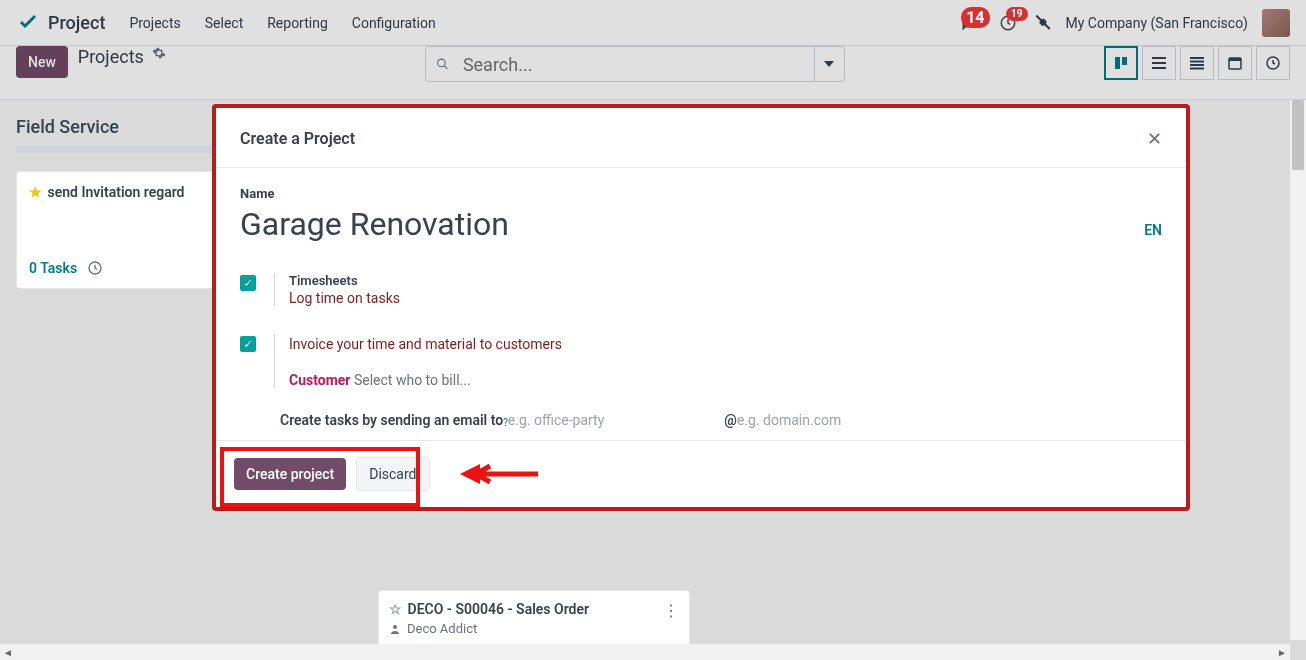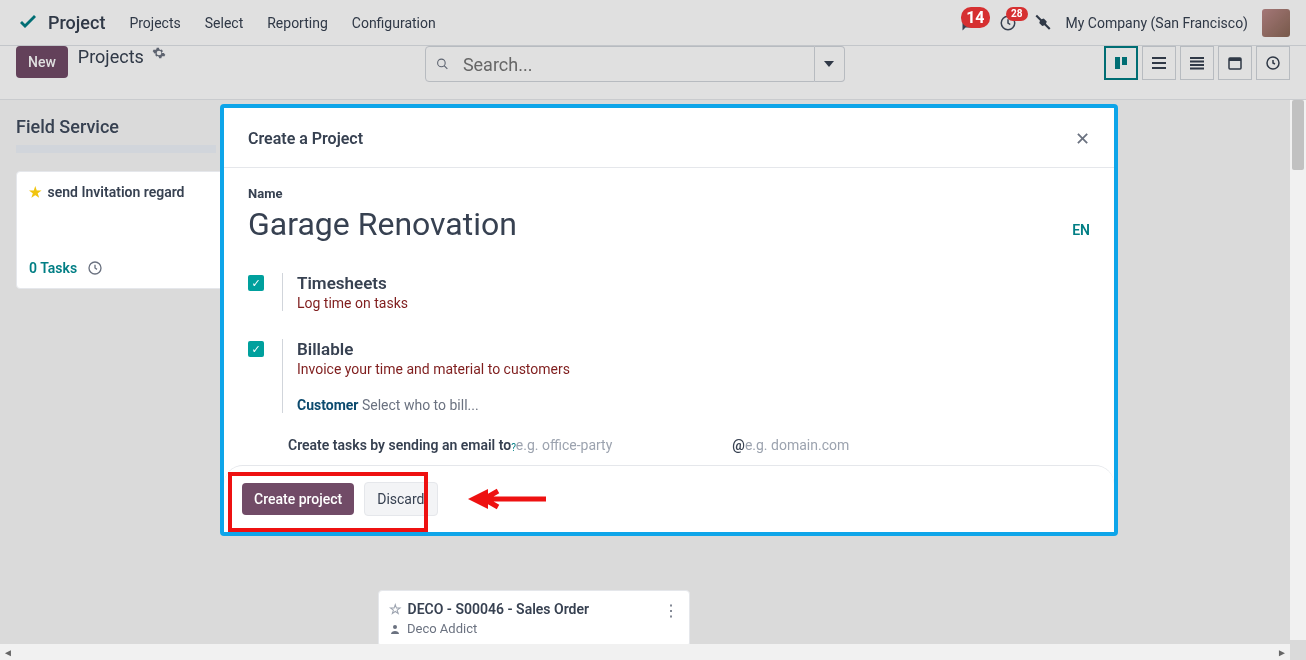--- a/index.html
+++ b/index.html
@@ -42,46 +42,46 @@
 .card-head { display: flex; align-items: center; gap: 6px; font-weight: 600; font-size: 14px; color: #374151; }
 .star { color: #f1c40f; }
 .card-foot { display: flex; align-items: center; gap: 10px; margin-top: 60px; }
 .card-foot .tcount { color: #017e84; font-weight: 600; font-size: 14px; }
 .clock { color: #6b7280; }
 
 
 .dim { position: absolute; inset: 0; background: rgba(0,0,0,0.12); pointer-events: none; }
 
 
-.modal { position: absolute; top: 104px; left: 220px; width: 898px; background: #fff; border: 4px solid #0ea5e9; border-radius: 4px; z-index: 10; }
+.modal { position: absolute; top: 104px; left: 212px; width: 978px; background: #fff; border: 4px solid #b91c1c; border-radius: 4px; z-index: 10; }
 .modal-header { display: flex; align-items: center; justify-content: space-between; padding: 20px 24px 18px; border-bottom: 1px solid #e5e7eb; }
 .modal-title { font-size: 16px; font-weight: 600; color: #374151; }
 .close-x { color: #6b7280; cursor: pointer; font-size: 18px; }
 .modal-body { padding: 18px 24px 12px; }
 .field-label { font-size: 13px; font-weight: 700; color: #374151; margin-bottom: 2px; }
 .name-row { display: flex; align-items: baseline; justify-content: space-between; }
 .big-input { font-size: 32px; font-weight: 400; color: #374151; border: none; outline: none; width: 640px; padding: 2px 0; }
 .lang { color: #017e84; font-weight: 600; font-size: 14px; cursor: pointer; }
 
 .opt-row { display: flex; gap: 18px; margin-top: 28px; }
 .ck { width: 16px; height: 16px; background: #00a09d; display: inline-flex; align-items: center; justify-content: center; color: #fff; font-size: 11px; border-radius: 2px; flex-shrink: 0; margin-top: 2px; cursor: pointer; }
 .opt-body { border-left: 1px solid #d1d5db; padding-left: 14px; }
-.opt-title { font-weight: 600; font-size: 17px; color: #374151; }
+.opt-title { font-weight: 600; font-size: 13px; color: #374151; }
 .opt-desc { font-size: 14px; color: #7f1d1d; margin-top: 2px; }
 .cust-row { font-size: 14px; margin-top: 20px; }
-.cust-row b { color: #0c4a6e; }
+.cust-row b { color: #be185d; }
 .cust-row span { color: #6b7280; }
 
 .email-row { font-size: 14px; color: #374151; margin-top: 24px; display: flex; align-items: flex-end; gap: 0; margin-left: 40px; }
 .email-row b { font-weight: 600; }
 .qmark { color: #017e84; font-size: 10px; vertical-align: super; }
 .ph { color: #9ca3af; }
 .at { color: #374151; font-weight: 600; margin-left: 120px; }
 
-.modal-footer { border-top: 1px solid #e5e7eb; padding: 16px 18px; display: flex; align-items: center; gap: 10px; position: relative; border-radius: 19px; }
+.modal-footer { border-top: 1px solid #e5e7eb; padding: 16px 18px; display: flex; align-items: center; gap: 10px; position: relative; }
 .footer-hl { position: absolute; left: 4px; top: 6px; width: 200px; height: 60px; border: 4px solid #e11; pointer-events: none; }
 .btn-primary { background: #714b67; color: #fff; border: none; padding: 8px 12px; border-radius: 4px; font-size: 14px; font-weight: 500; cursor: pointer; }
 .btn-secondary { background: #f3f4f6; color: #374151; border: 1px solid #e5e7eb; padding: 8px 12px; border-radius: 4px; font-size: 14px; cursor: pointer; }
 .arrow { width: 80px; height: 24px; margin-left: 18px; }
 
 
 .peek { position: absolute; top: 590px; left: 378px; width: 312px; border: 1px solid #e5e7eb; border-radius: 4px; background: #fff; padding: 10px; }
 .peek-title { display: flex; align-items: center; gap: 6px; font-weight: 600; font-size: 14px; color: #374151; }
 .peek-sub { display: flex; align-items: center; gap: 6px; font-size: 13px; color: #6b7280; margin-top: 4px; }
 .kebab { position: absolute; right: 10px; top: 10px; color: #6b7280; cursor: pointer; font-size: 16px;}
@@ -114,21 +114,21 @@
       <svg width="18" height="18" viewBox="0 0 24 24" fill="#374151">
           <path d="M20 2H4a2 2 0 00-2 2v18l4-4h14a2 2 0 002-2V4a2 2 0 00-2-2z"></path>
         </svg>
       <span class="badge">14</span>
     </div>
     <div class="noti2">
       <svg width="18" height="18" viewBox="0 0 24 24" fill="none" stroke="#374151" stroke-width="2">
           <circle cx="12" cy="12" r="9"></circle>
           <path d="M12 7v5l3 2"></path>
         </svg>
-      <span class="badge">28</span>
+      <span class="badge">19</span>
     </div>
     <svg class="tools-icon" viewBox="0 0 24 24" fill="#374151">
         <path d="M22 19l-6-6 1-3-4-4-3 1-6-6-2 2 6 6-1 3 4 4 3-1 6 6z"></path>
       </svg>
     <div class="company">My Company (San Francisco)</div>
     <div class="avatar"></div>
   </div>
 </div>
 
 <div class="control">
@@ -222,21 +222,20 @@
       <div class="ck">✓</div>
       <div class="opt-body">
         <div class="opt-title">Timesheets</div>
         <div class="opt-desc">Log time on tasks</div>
       </div>
     </div>
 
     <div class="opt-row">
       <div class="ck">✓</div>
       <div class="opt-body">
-        <div class="opt-title">Billable</div>
         <div class="opt-desc">Invoice your time and material to customers</div>
         <div class="cust-row">
           <b>Customer</b>
           <span>Select who to bill...</span>
         </div>
       </div>
     </div>
 
     <div class="email-row">
       <b>Create tasks by sending an email to</b>

